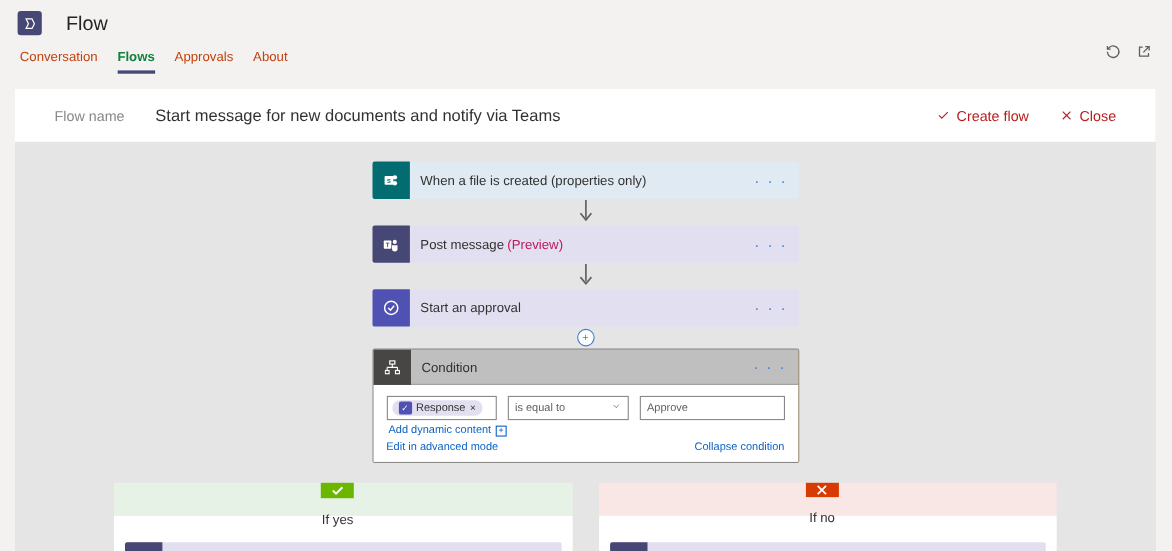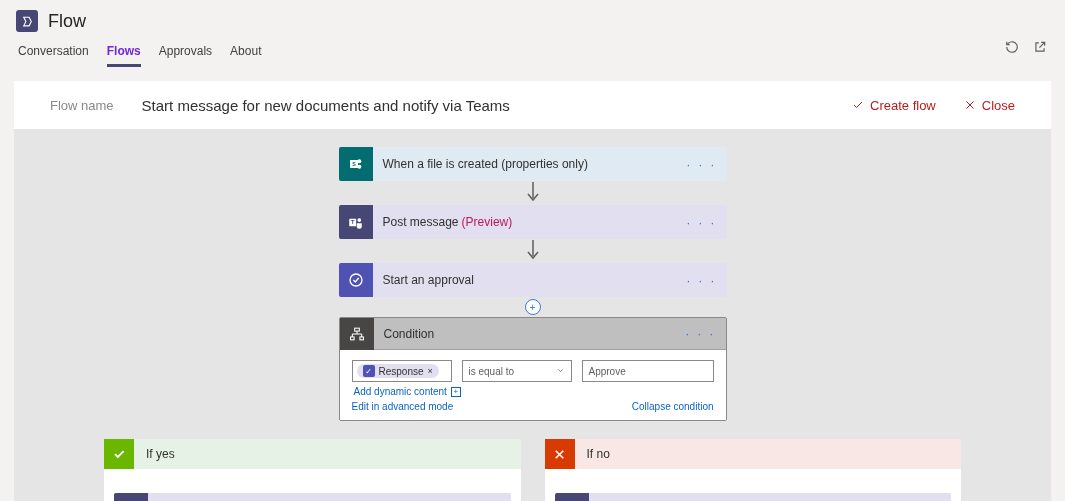--- a/index.html
+++ b/index.html
@@ -1,29 +1,29 @@
 <!DOCTYPE html>
 <html><head>
   <meta charset="utf-8">
   <style>
     * { margin: 0; padding: 0; box-sizing: border-box; font-family: "Segoe UI", Tahoma, sans-serif; }
     body { background: #f3f2f1; color: #323130; font-size: 13px; }
 
     
     .app-header { padding: 10px 16px 0; }
-    .app-title-row { display: flex; align-items: center; gap: 10px; }
+    .app-title-row { display: flex; align-items: center; gap: 22px; }
     .app-logo {
       width: 22px; height: 22px; border-radius: 3px;
       background: #464775; display: flex; align-items: center; justify-content: center;
       color: #fff; font-size: 11px;
     }
     .app-title { font-size: 18px; font-weight: 400; color: #252423; }
     .app-tabs { display: flex; gap: 18px; margin-top: 10px; padding: 0 2px; }
-    .app-tab { color: #404040; font-size: 12px; padding: 2px 0 6px; cursor: pointer; }
-    .app-tab.active { color: #6d28d9; border-bottom: 3px solid #464775; font-weight: 600; }
+    .app-tab { color: #c2410c; font-size: 12px; padding: 2px 0 6px; cursor: pointer; }
+    .app-tab.active { color: #15803d; border-bottom: 3px solid #464775; font-weight: 600; }
     .app-header-icons { position: absolute; right: 18px; top: 40px; display: flex; gap: 14px; color: #605e5c; }
     .app-header-icons svg { width: 14px; height: 14px; }
 
     
     .canvas-wrap { margin: 14px 14px 0; height: 428px; overflow-y: auto; background: #e5e5e5; position: relative; }
     .canvas-wrap::-webkit-scrollbar { width: 10px; }
     .canvas-wrap::-webkit-scrollbar-thumb { background: #c8c6c4; }
 
     
     .flow-bar {
@@ -95,21 +95,21 @@
     .input-box { border:1px solid #8a8886; height:22px; flex:1; padding:0 6px; font-size:10px; color:#605e5c; display:flex;align-items:center; min-width:92px;}
     .add-dyn { font-size: 10px; color: #0b62c4; margin-left: 2px; display:flex;align-items:center;gap:4px; cursor:pointer;}
     .add-dyn .sq { width:10px;height:10px;border:1px solid #0b62c4;display:flex;align-items:center;justify-content:center;font-size:8px; }
     .cond-footer { display:flex; justify-content: space-between; font-size: 10px; padding: 4px 0 0; }
     .cond-footer a { color:#0b62c4; cursor:pointer; }
 
     
     .branches { display:flex; gap: 24px; margin-top: 18px; justify-content:center; width: 100%; padding: 0 90px;}
     .branch { flex: 1; max-width: 420px; }
     .branch-hdr {
-      height: 30px; display:flex; align-items:center; gap: 12px; padding-right: 10px;
+      height: 30px; display:flex; align-items:center; gap: 12px; padding-right: 10px; flex-direction: column;
     }
     .branch.yes .branch-hdr { background: #e7f2e7; }
     .branch.no  .branch-hdr { background: #f9e7e6; }
     .branch-hdr .bicon { width:30px;height:30px;display:flex;align-items:center;justify-content:center;color:#fff; }
     .branch.yes .bicon { background:#6bb700; }
     .branch.no  .bicon { background:#d83b01; }
     .branch-hdr .btitle { font-size:12px; }
     .branch-body { height: 58px; background:#fff; display:flex;align-items:flex-end;justify-content:center; padding:0 10px 0; }
     .branch .card { width: 100%; }
   </style>

